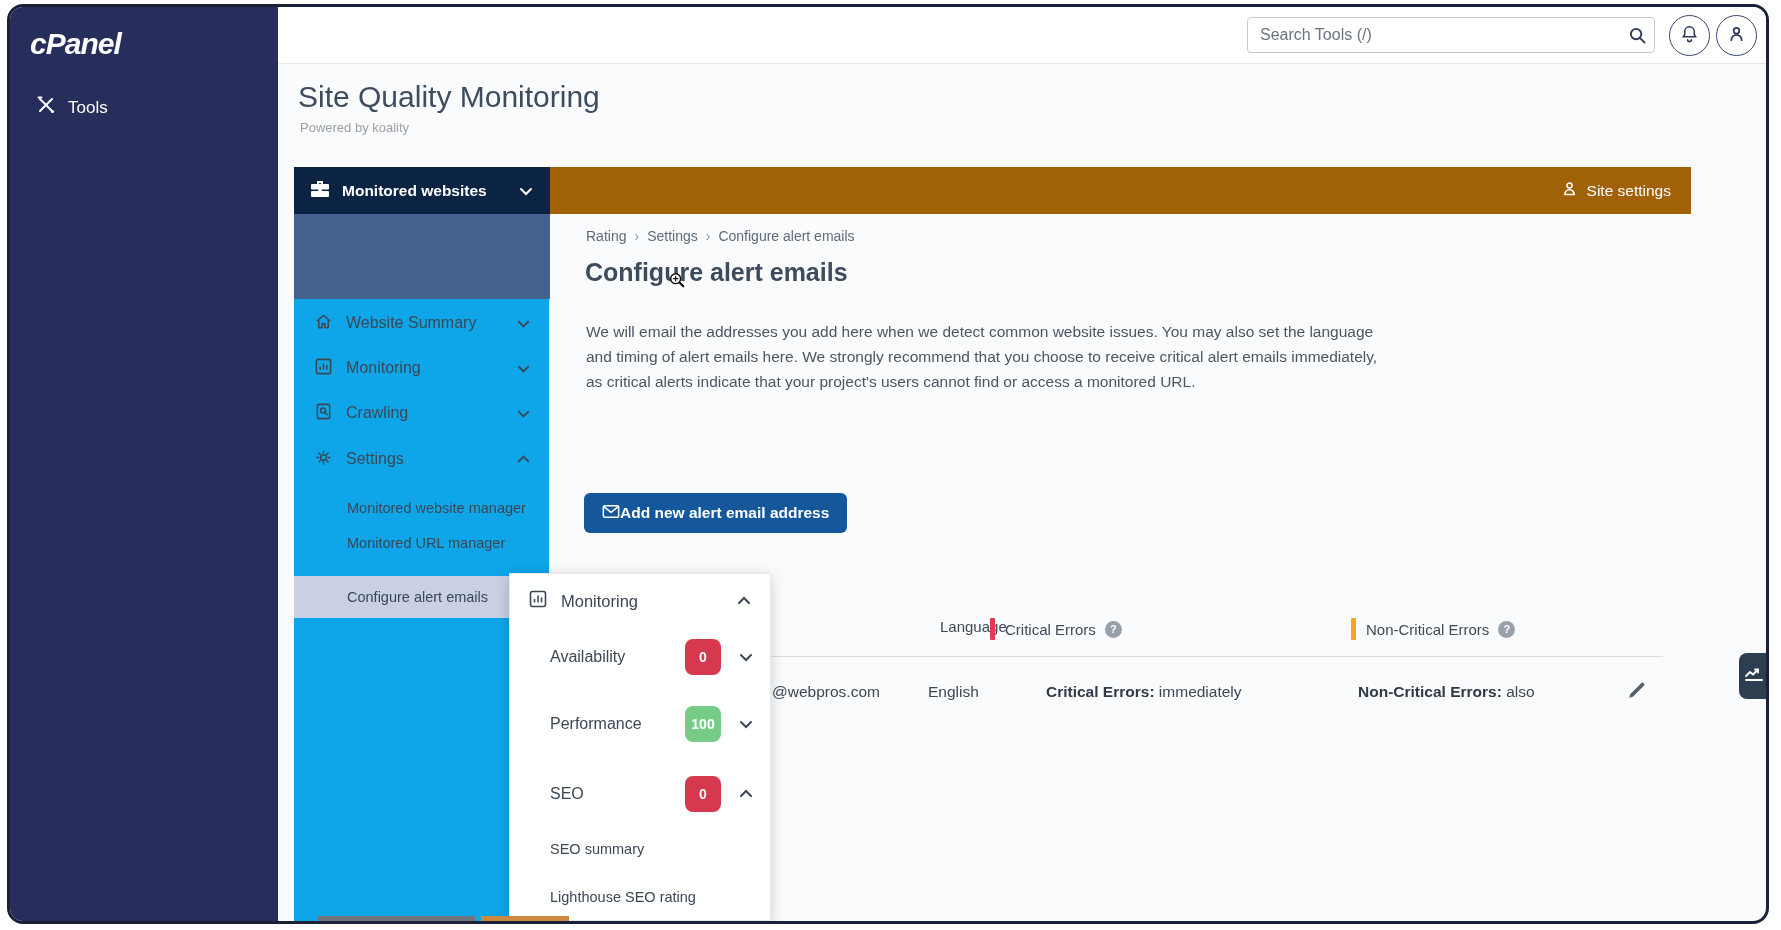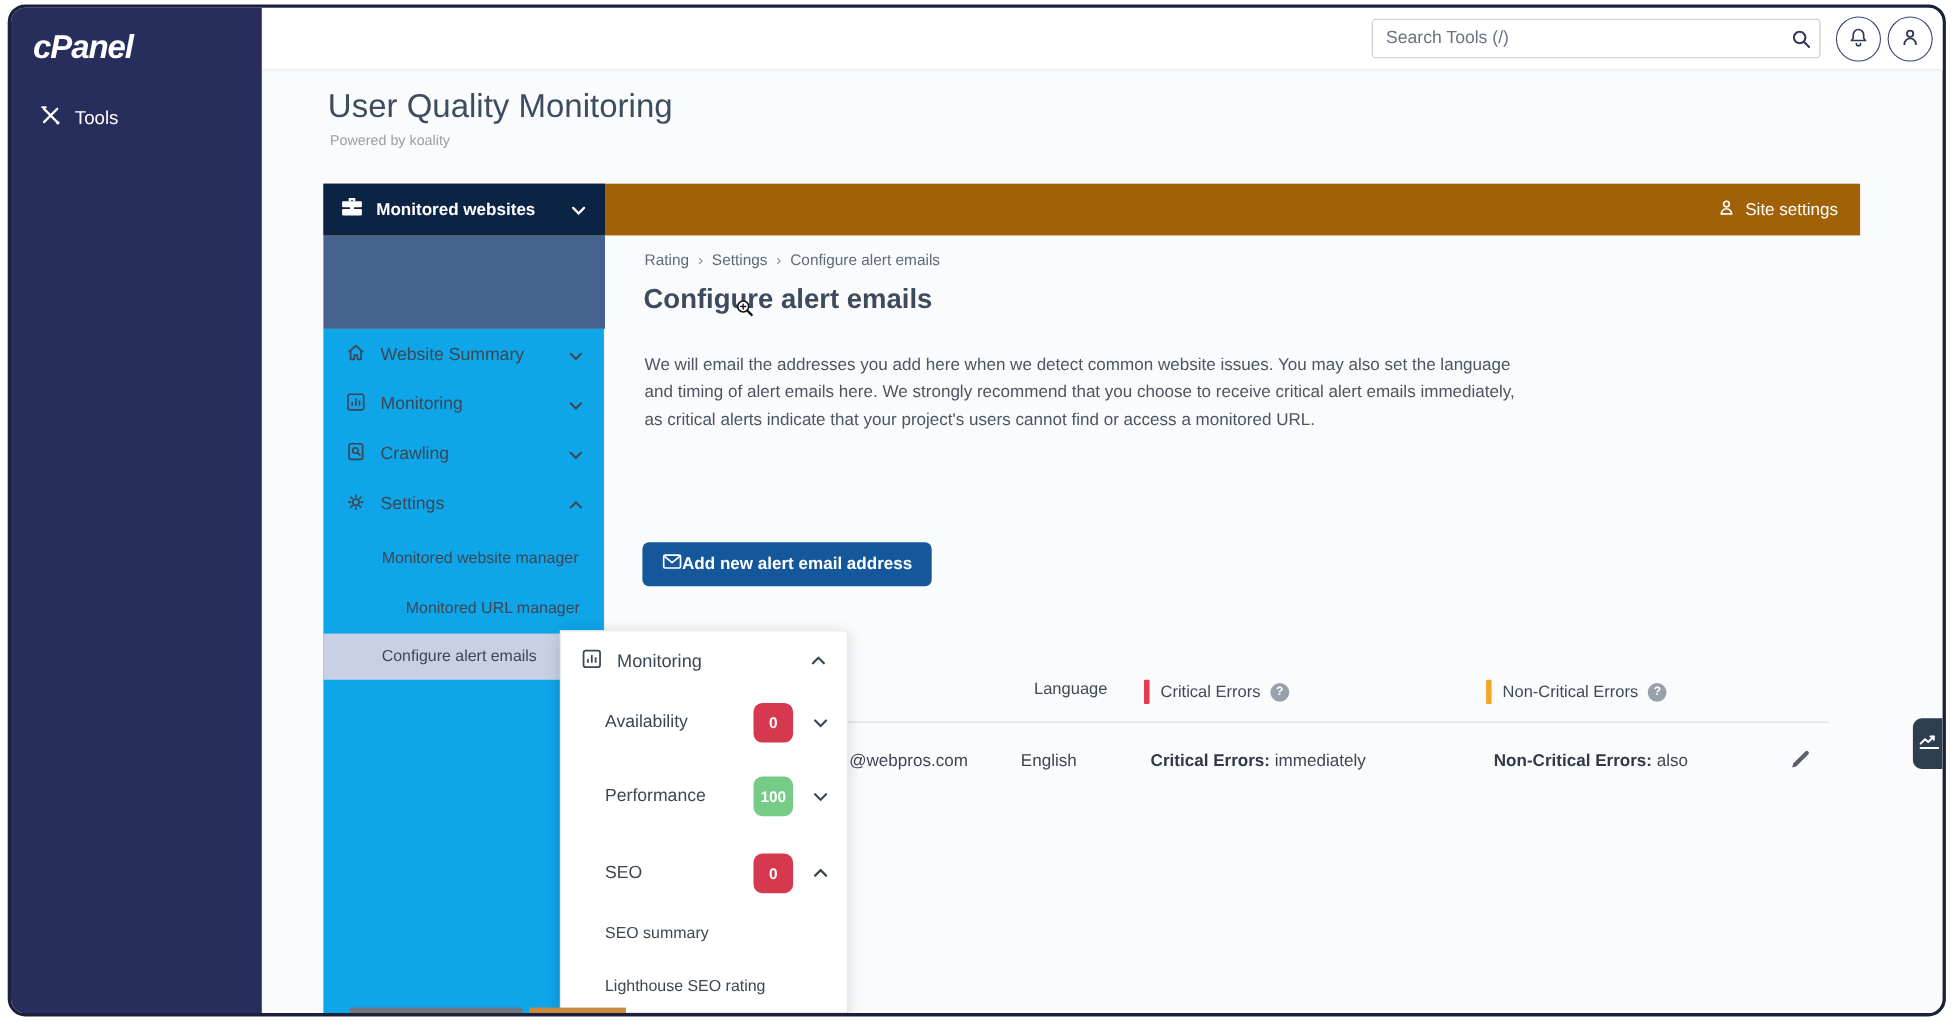--- a/index.html
+++ b/index.html
@@ -1,21 +1,21 @@
 <!DOCTYPE html>
 <html><head>
 <meta charset="utf-8">
 <style>
   * { margin:0; padding:0; box-sizing:border-box; }
   html,body { width:1781px; height:930px; background:#ffffff; font-family:"Liberation Sans","DejaVu Sans",sans-serif; }
   .window { position:absolute; left:7px; top:4px; width:1762px; height:920px;
             border:3px solid #1a2138; border-radius:16px; overflow:hidden; background:#fafbfc; }
 
   
-  .app-sidebar { position:absolute; left:0; top:0; width:228px; height:100%; background:#272e5c; z-index:30; }
+  .app-sidebar { position:absolute; left:0; top:0; width:268px; height:100%; background:#272e5c; z-index:30; }
   .logo { position:absolute; left:20px; top:20px; color:#fff; font-size:30px; font-weight:800; font-style:italic; letter-spacing:-1px; }
   .tools-row { position:absolute; left:26px; top:88px; display:flex; align-items:center; gap:12px; color:#fff; font-size:17px; cursor:pointer; }
 
   
   .topbar { position:absolute; left:228px; right:0; top:0; height:57px; background:#fff; border-bottom:1px solid #e8e8e8; z-index:5; }
   .search-box { position:absolute; left:1009px; top:10px; width:408px; height:36px; border:1px solid #c9c9c9; border-radius:4px;
                 background:#fff; display:flex; align-items:center; }
   .search-box input { flex:1; border:none; outline:none; font-size:16px; color:#555; padding:0 12px; background:transparent; font-family:inherit; }
   .search-box input::placeholder { color:#6b7280; }
   .search-mag { width:34px; display:flex; align-items:center; justify-content:center; }
@@ -123,21 +123,21 @@
     <div class="circle-btn" style="left:1478px;">
       <span>
         <svg width="19" height="19" viewBox="0 0 20 20" fill="none" stroke="#2f3a56" stroke-width="1.8" stroke-linecap="round">
           <circle cx="10" cy="7" r="3"></circle>
             <path d="M4.5 17 a5.5 5.5 0 0 1 11 0"></path>
         </svg>
       </span>
     </div>
   </div>
 
-  <div class="page-title">User Quality Monitoring</div>
+  <div class="page-title">Site Quality Monitoring</div>
   <div class="powered">Powered by koality</div>
 
   <div class="navbar">
     <div class="mw-btn">
       <span>
         <svg width="20" height="18" viewBox="0 0 20 18" fill="#fff">
           <path d="M7 1 h6 v3 h-2 V3 H9 v1 H7 z"></path>
             <rect x="1" y="4" width="18" height="5.5" rx="1"></rect>
           <rect x="1" y="11" width="18" height="6" rx="1"></rect>
             <rect x="8.2" y="9" width="3.6" height="3.4" rx="0.6"></rect>
@@ -230,21 +230,21 @@
       <span class="chev">
         <svg width="15" height="15" viewBox="0 0 16 16" fill="none" stroke="#3c4754" stroke-width="2" stroke-linecap="round">
             <polyline points="3,10 8,5 13,10"></polyline>
           </svg>
       </span>
     </div>
 
     <div class="sm-child" style="top:194px;">
       <span>Monitored website manager</span>
     </div>
-    <div class="sm-child" style="top:239px;justify-content:center;">
+    <div class="sm-child" style="top:229px;">
       <span>Monitored URL manager</span>
     </div>
     <div class="sm-child selected" style="top:277px;">
       <span>Configure alert emails</span>
     </div>
   </div>
 
   <div class="breadcrumb">
     <span>Rating</span>
     <span class="sep">›</span>
@@ -271,21 +271,21 @@
         <rect x="1.5" y="1.5" width="17" height="13" rx="1.5"></rect>
           <path d="M2 2.5 L10 9 L18 2.5"></path>
       </svg>
     </span>
     <span>Add new alert email address</span>
   </button>
 
   <div class="tbl-head" style="left:930px;">
     <span>Language</span>
   </div>
-  <div class="tbl-head" style="left:1030px;justify-content:space-between;">
+  <div class="tbl-head" style="left:980px;justify-content:space-between;">
     <span class="vbar" style="background:#e8384f;"></span>
     <span>Critical Errors</span>
     <span class="qbadge">?</span>
   </div>
   <div class="tbl-head" style="left:1341px;">
     <span class="vbar" style="background:#f5a623;"></span>
     <span>Non-Critical Errors</span>
     <span class="qbadge">?</span>
   </div>
 

